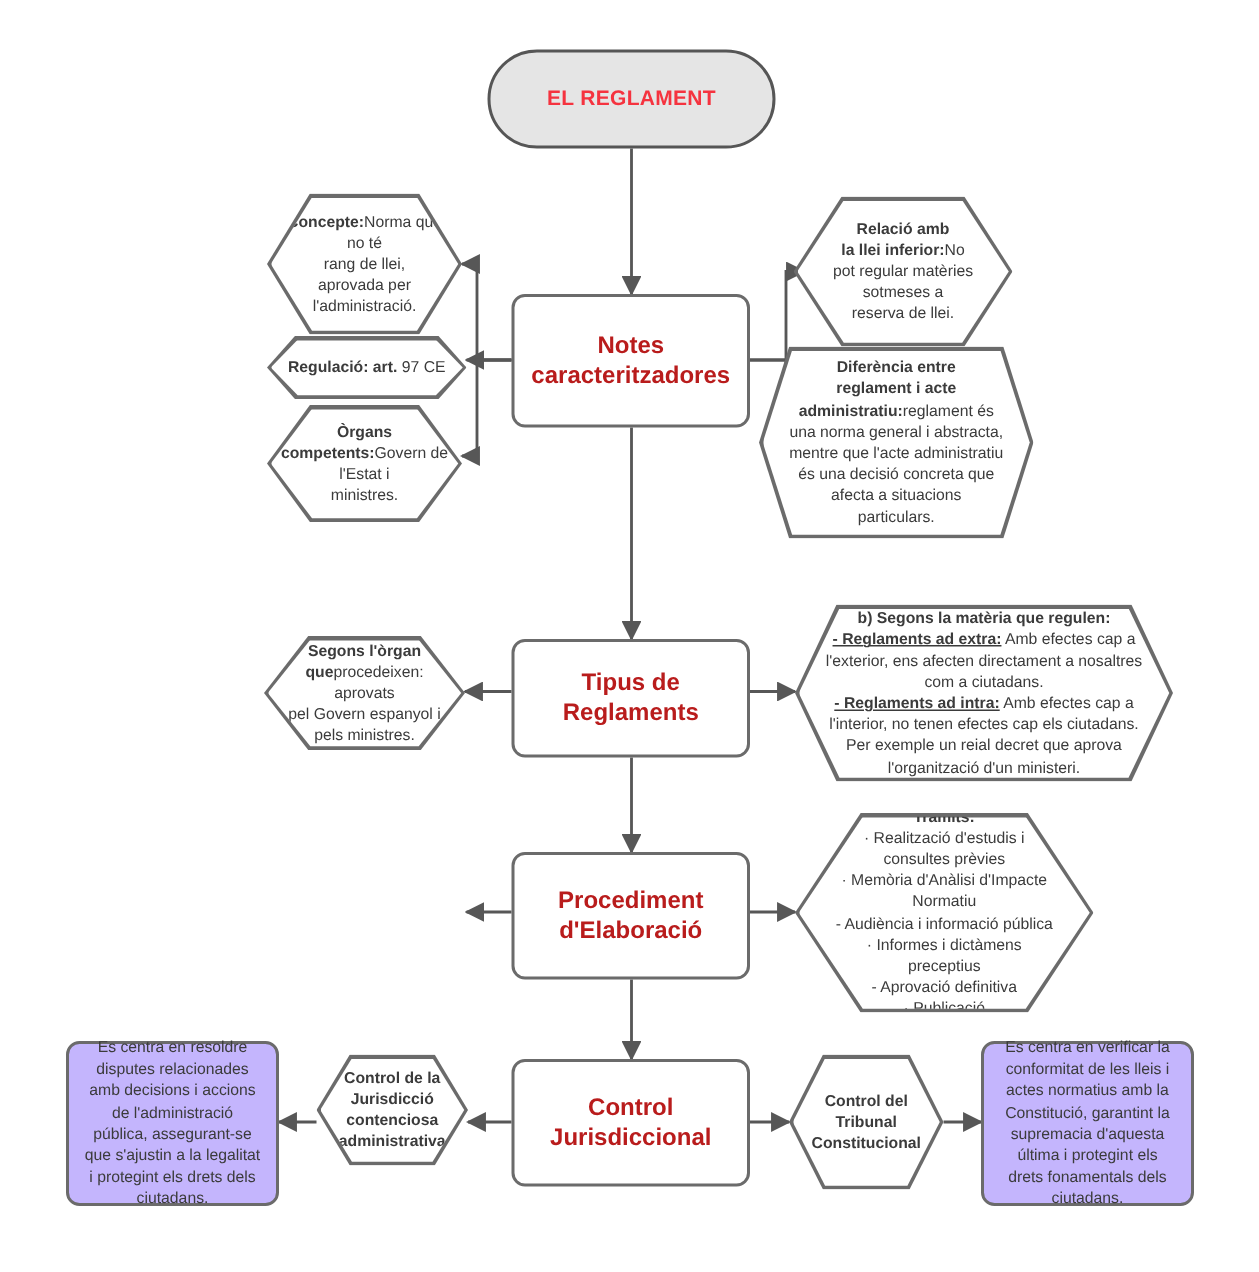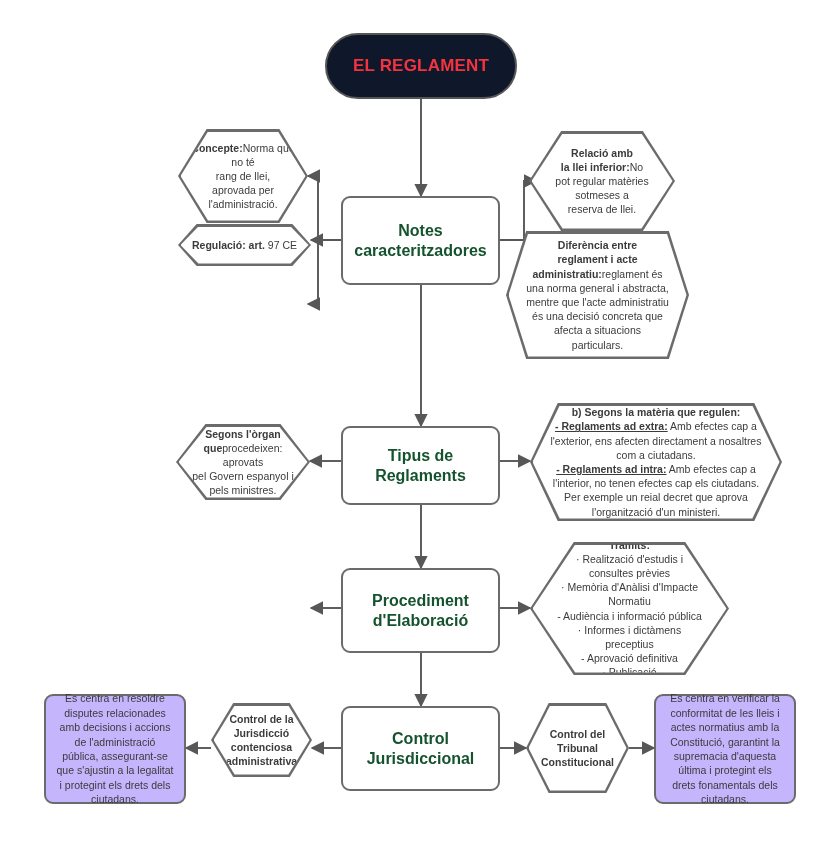--- a/index.html
+++ b/index.html
@@ -42,33 +42,33 @@
   .node .txt {
     display: block;
     padding: 0 6px;
     white-space: pre-line;
   }
 
   
   .pill {
     border: 2.5px solid #565656;
     border-radius: 34px;
-    background: #0f172a;
+    background: #e5e5e5;
     color: #f5333f;
     font-weight: 700;
-    font-size: 17px;
+    font-size: 14px;
     letter-spacing: .2px;
   }
 
   
   .mainbox {
     border: 2.5px solid #6b6b6b;
     border-radius: 9px;
     background: #ffffff;
-    color: #14532d;
+    color: #b91c1c;
     font-weight: 700;
     font-size: 16px;
     line-height: 1.25;
   }
 
   
   .rectbox {
     border: 2.5px solid #6b6b6b;
     border-radius: 9px;
     background: #c4b5fd;
@@ -184,20 +184,27 @@
 l'administració.</span></span>
     </div>
   </div>
 
   <div class="node hex flat" style="left:178px; top:224px; width:133px; height:42px;">
     <div class="hexin">
       <span class="txt"><b>Regulació: art.</b> <span>97 CE</span></span>
     </div>
   </div>
 
+  <div class="node hex" style="left:178px; top:270px; width:130px; height:78px;">
+    <div class="hexin">
+      <span class="txt"><b><span>Òrgans
+competents:</span></b><span>Govern de l'Estat i
+ministres.</span></span>
+    </div>
+  </div>
 
   <div class="node hex" style="left:529px; top:131px; width:146px; height:100px;">
     <div class="hexin">
       <span class="txt"><b>Relació amb
 la llei inferior:</b><span>No
 pot regular matèries
 sotmeses a
 reserva de llei.</span></span>
     </div>
   </div>

